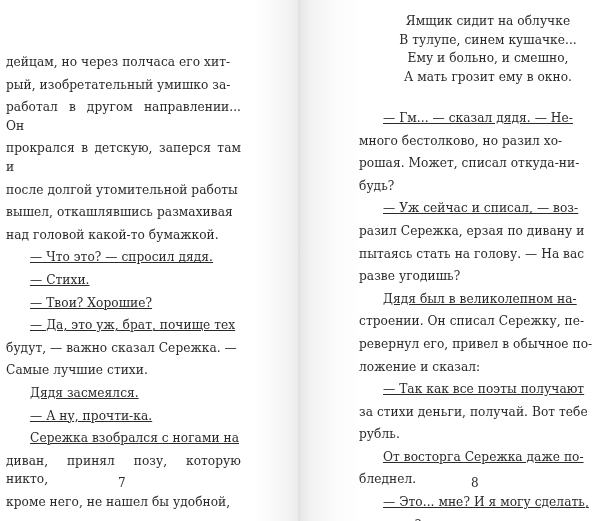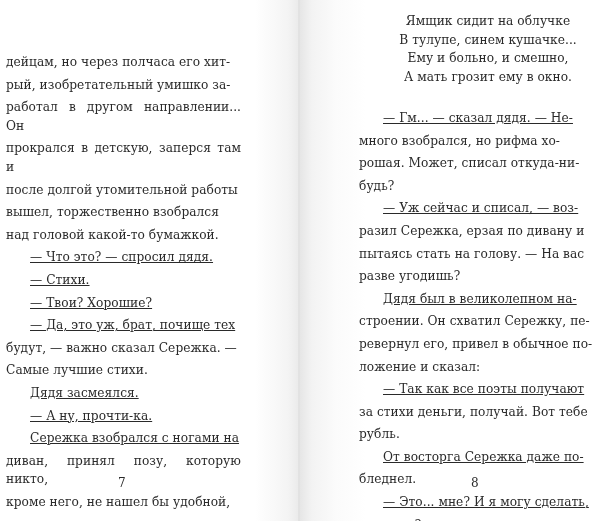--- a/index.html
+++ b/index.html
@@ -34,21 +34,21 @@
   <div class="page page-right"></div>
 </div>
 <div class="gutter-line"></div>
 
 <div class="text-block left-text">
   <p class="p">дейцам, но через полчаса его хит-</p>
   <p class="p">рый, изобретательный умишко за-</p>
   <p class="p">работал в другом направлении... Он</p>
   <p class="p">прокрался в детскую, заперся там и</p>
   <p class="p">после долгой утомительной работы</p>
-  <p class="p">вышел, торжественно взобрался</p>
+  <p class="p">вышел, откашлявшись размахивая</p>
   <p class="p">над головой какой-то бумажкой.</p>
   <p class="p indent">— Что это? — спросил дядя.</p>
   <p class="p indent">— Стихи.</p>
   <p class="p indent">— Твои? Хорошие?</p>
   <p class="p indent">— Да, это уж, брат, почище тех</p>
   <p class="p">будут, — важно сказал Сережка. —</p>
   <p class="p">Самые лучшие стихи.</p>
   <p class="p indent">Дядя засмеялся.</p>
   <p class="p indent">— А ну, прочти-ка.</p>
   <p class="p indent">Сережка взобрался с ногами на</p>
@@ -62,29 +62,29 @@
 
 <div class="text-block right-text">
   <div style="padding-left:23px;">
     <p class="verse">Ямщик сидит на облучке</p>
     <p class="verse">В тулупе, синем кушачке...</p>
     <p class="verse">Ему и больно, и смешно,</p>
     <p class="verse">А мать грозит ему в окно.</p>
   </div>
   <div class="gap"></div>
   <p class="p indent">— Гм... — сказал дядя. — Не-</p>
-  <p class="p">много взобрался, но рифма хо-</p>
+  <p class="p">много бестолково, но разил хо-</p>
   <p class="p">рошая. Может, списал откуда-ни-</p>
   <p class="p">будь?</p>
   <p class="p indent">— Уж сейчас и списал, — воз-</p>
   <p class="p">разил Сережка, ерзая по дивану и</p>
   <p class="p">пытаясь стать на голову. — На вас</p>
   <p class="p">разве угодишь?</p>
   <p class="p indent">Дядя был в великолепном на-</p>
-  <p class="p">строении. Он схватил Сережку, пе-</p>
+  <p class="p">строении. Он списал Сережку, пе-</p>
   <p class="p">ревернул его, привел в обычное по-</p>
   <p class="p">ложение и сказал:</p>
   <p class="p indent">— Так как все поэты получают</p>
   <p class="p">за стихи деньги, получай. Вот тебе</p>
   <p class="p">рубль.</p>
   <p class="p indent">От восторга Сережка даже по-</p>
   <p class="p">бледнел.</p>
   <p class="p indent">— Это... мне? И я могу сделать,</p>
   <p class="p">что хочу?</p>
 </div>

